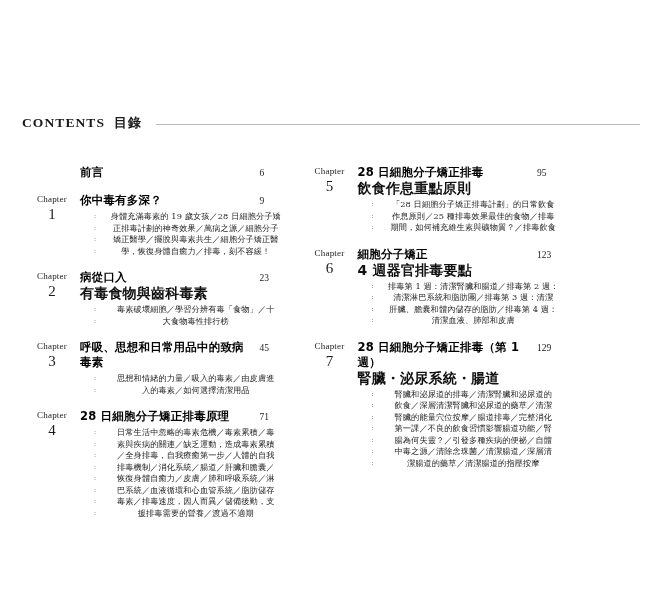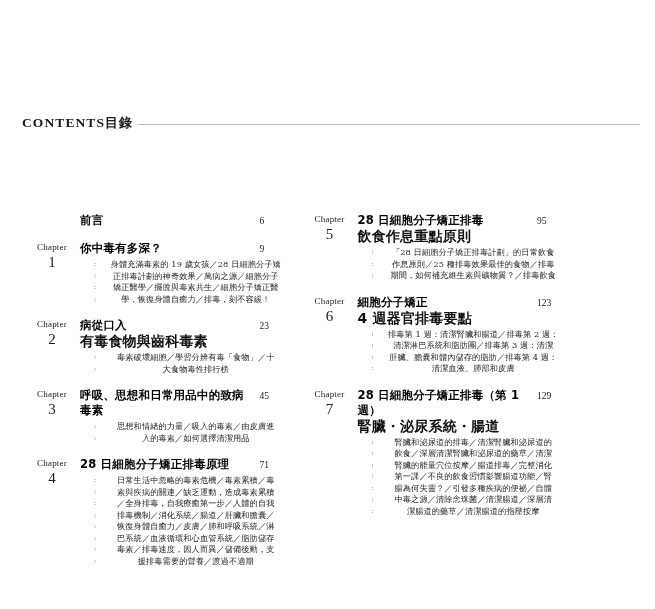--- a/index.html
+++ b/index.html
@@ -17,20 +17,21 @@
   }
 
   
   .toc-header {
     position: absolute;
     left: 22px;
     top: 114px;
     width: 618px;
     display: flex;
     align-items: center;
+    gap: 9px;
   }
   .toc-header-en {
     font-family: "Liberation Serif", "DejaVu Serif", serif;
     font-weight: bold;
     font-size: 13.5px;
     letter-spacing: 1.1px;
     color: #1a1a1a;
     white-space: nowrap;
   }
   .toc-header-zh {
@@ -49,21 +50,20 @@
     margin-top: 2px;
   }
 
   
   .columns {
     position: absolute;
     left: 0;
     top: 165px;
     width: 567px;
     display: flex;
-    margin-top: 48px;
   }
   .col {
     width: 327px;
     position: relative;
   }
   .col-left { padding-left: 24px; }
   .col-right { padding-left: 12px; }
 
   
   .entry {

